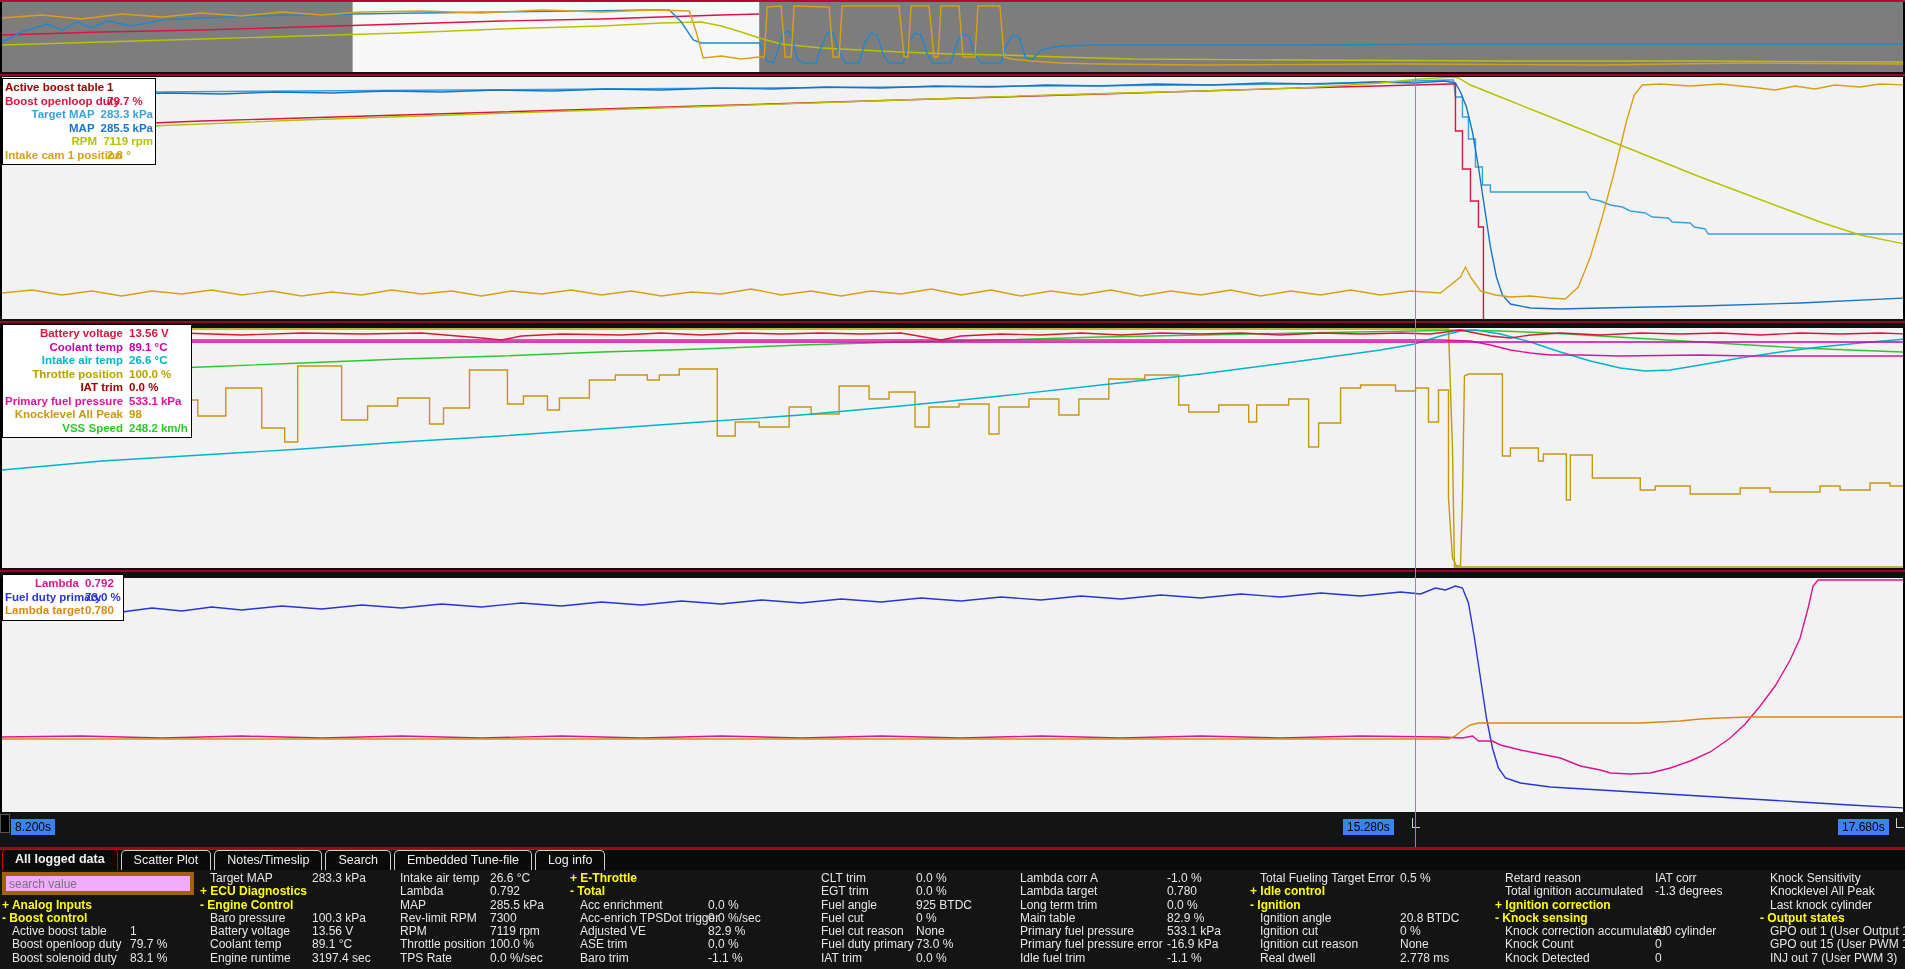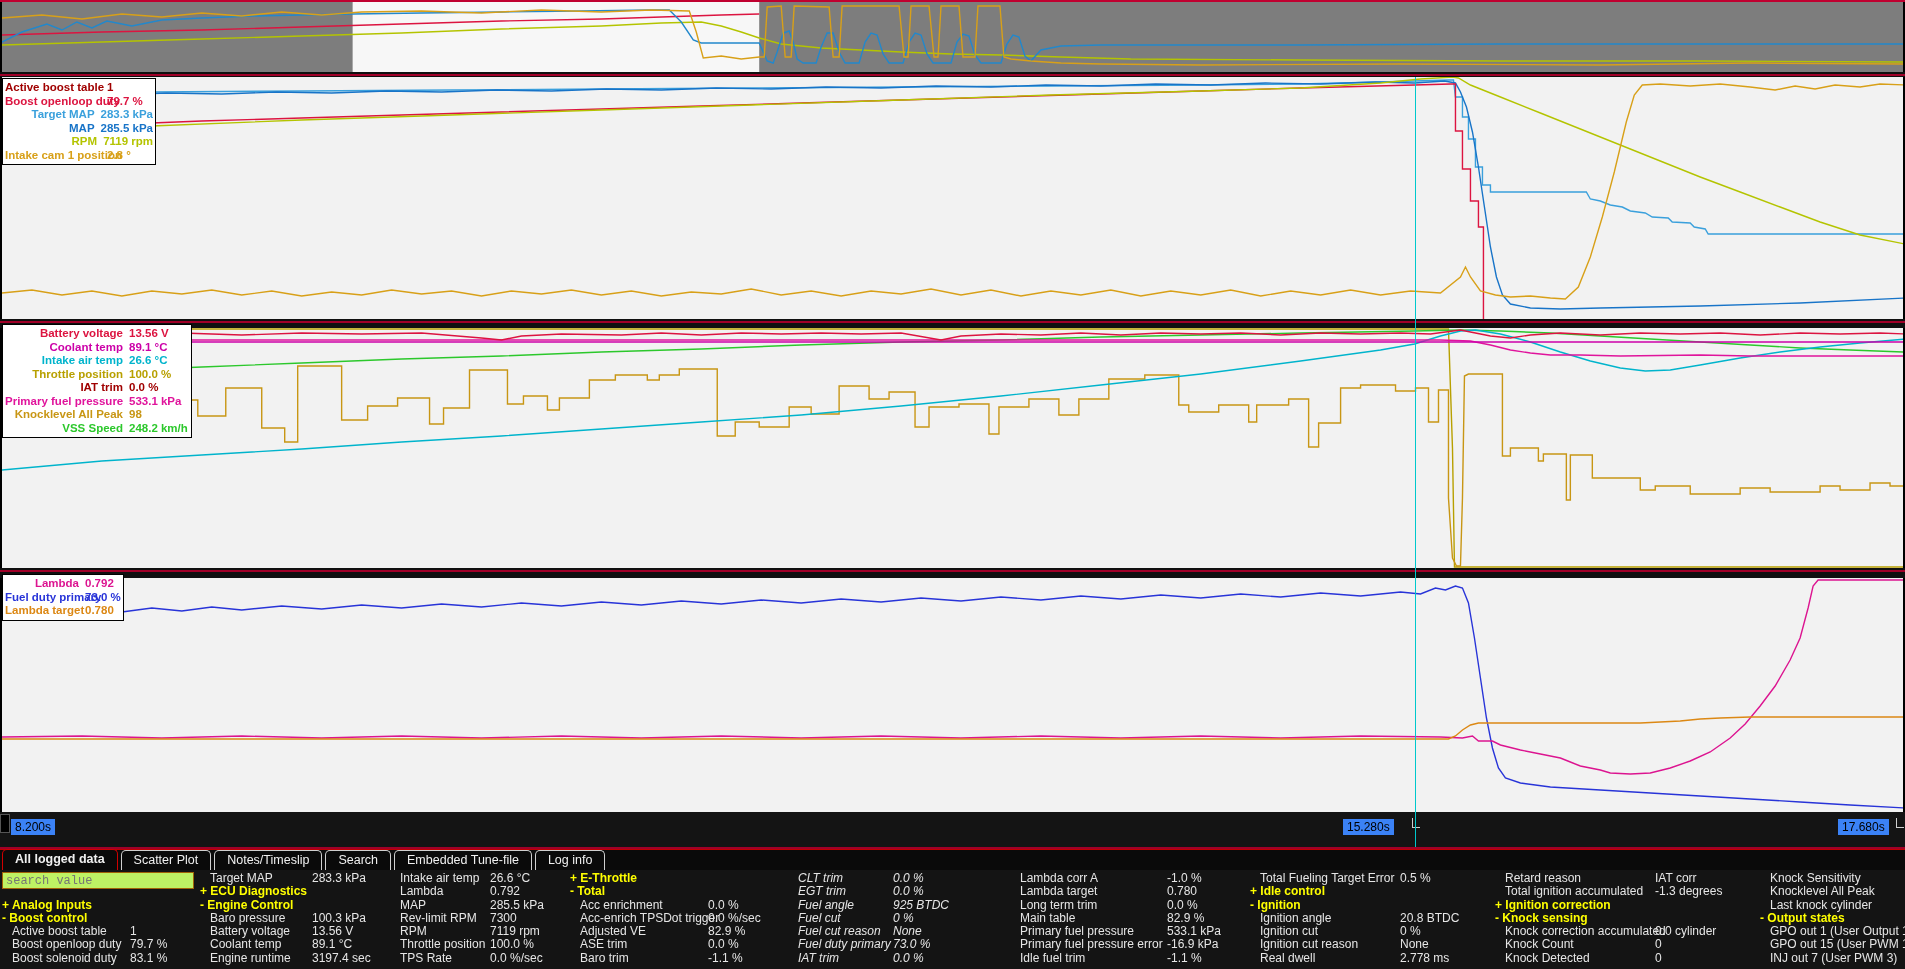--- a/index.html
+++ b/index.html
@@ -20,21 +20,21 @@
   .tabs{left:0;top:849px;width:1905px;height:21px;background:#0a0a0a;border-top:1px solid #c00000;display:flex;align-items:flex-start;padding-left:2px;box-sizing:border-box;}
   .tab{height:19px;line-height:18px;color:#f0f0f0;font-size:12.5px;padding:0 12px;margin-right:3px;
        border:1px solid #cfcfcf;border-bottom:none;border-radius:5px 5px 0 0;background:#0a0a0a;white-space:nowrap;}
   .tab.active{border-color:#d00000;margin-top:-1px;height:20px;font-weight:bold;}
   .datapanel{left:0;top:870px;width:1905px;height:99px;background:#141414;color:#e6e6e6;font-size:12px;}
   .dcol{position:absolute;top:2px;}
   .drow{height:13.3px;line-height:13.3px;white-space:nowrap;display:flex;}
   .dlabel{display:inline-block;}
   .dvalue{display:inline-block;}
   .dgroup{color:#ffff00;font-weight:bold;}
-  .search{width:190px;height:15px;background:#bef264;border:1px solid #a16207;color:#4f4f4f;font-size:12px;padding:0 3px;font-family:Liberation Mono, monospace;}
+  .search{width:190px;height:15px;background:#f0abfc;border:4px solid #a16207;color:#4f4f4f;font-size:12px;padding:0 3px;font-family:Liberation Sans, sans-serif;}
   .cursorline{left:1415px;top:77px;width:1px;height:770px;background:#00c8cc;z-index:4;}
   .startbox{left:0;top:814px;width:8px;height:17px;background:#000;border:1px solid #555;}
 </style>
 </head>
 <body>
 
 <div class="abs topline"></div>
 
 <svg class="chart" style="top:2px;height:70px;" viewBox="0 0 1903 70" preserveAspectRatio="none">
     <rect x="0" y="0" width="1903" height="70" fill="#7d7d7d"></rect>
@@ -276,21 +276,21 @@
       </div>
       <div class="drow">
         <span class="dlabel" style="padding-left: 10px; width: 128px;">ASE trim</span>
         <span class="dvalue">0.0 %</span>
       </div>
       <div class="drow">
         <span class="dlabel" style="padding-left: 10px; width: 128px;">Baro trim</span>
         <span class="dvalue">-1.1 %</span>
       </div>
     </div>
-    <div class="dcol" style="left: 788px; width: 186px; font-style: italic;">
+    <div class="dcol" style="left: 811px; width: 186px;">
       <div class="drow">
         <span class="dlabel" style="padding-left: 10px; width: 95px;">CLT trim</span>
         <span class="dvalue">0.0 %</span>
       </div>
       <div class="drow">
         <span class="dlabel" style="padding-left: 10px; width: 95px;">EGT trim</span>
         <span class="dvalue">0.0 %</span>
       </div>
       <div class="drow">
         <span class="dlabel" style="padding-left: 10px; width: 95px;">Fuel angle</span>

